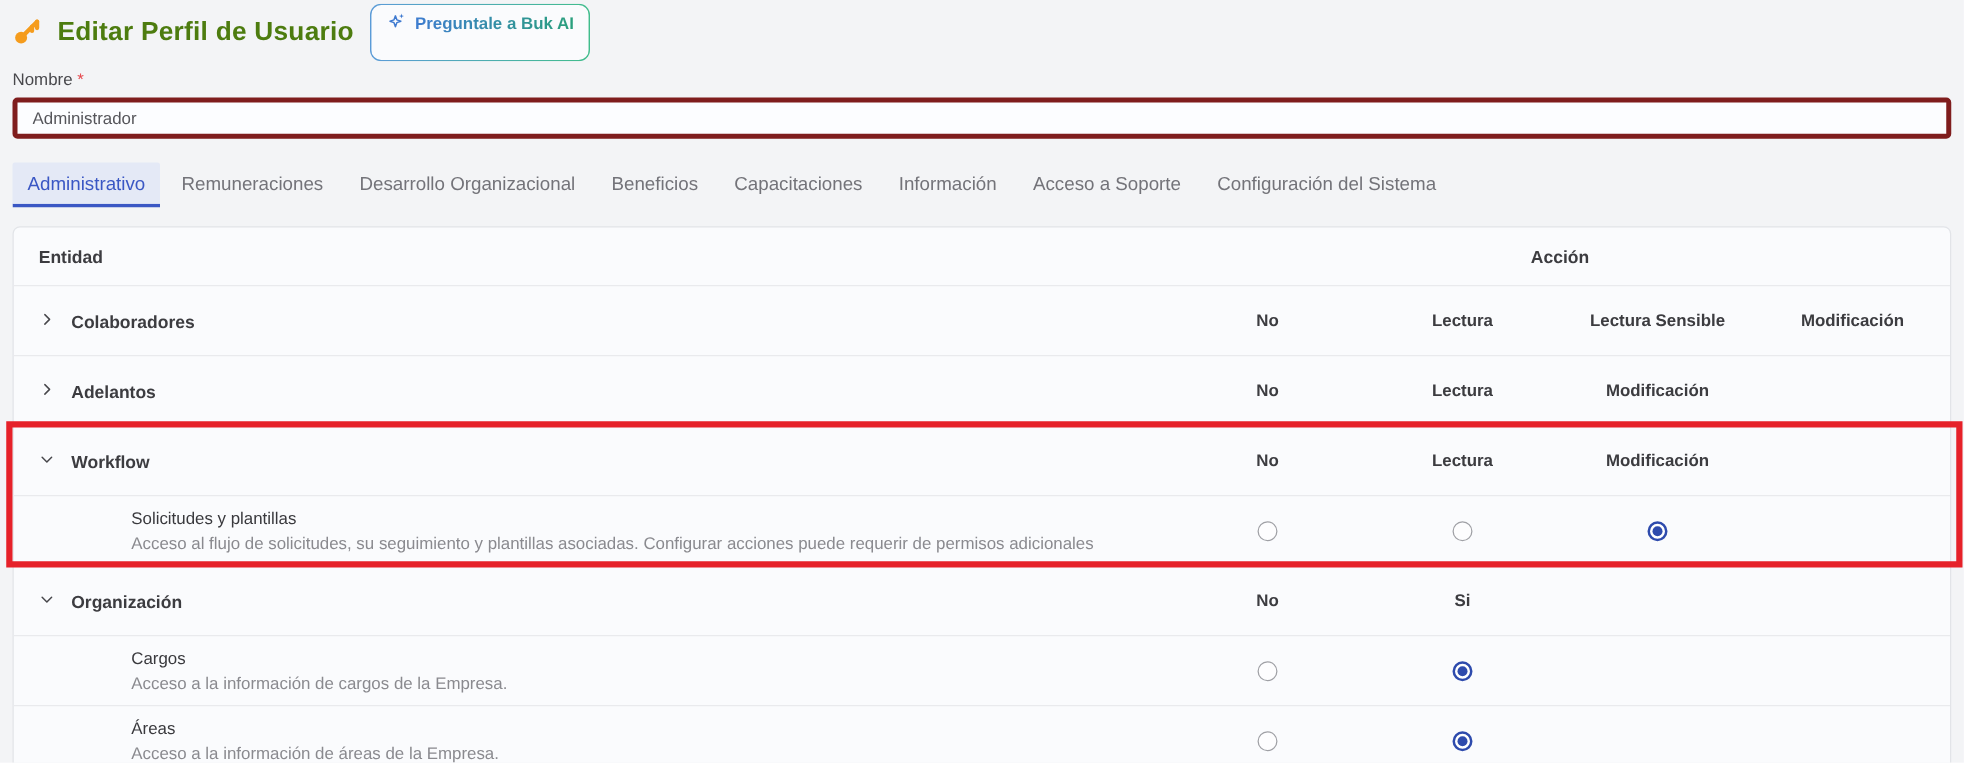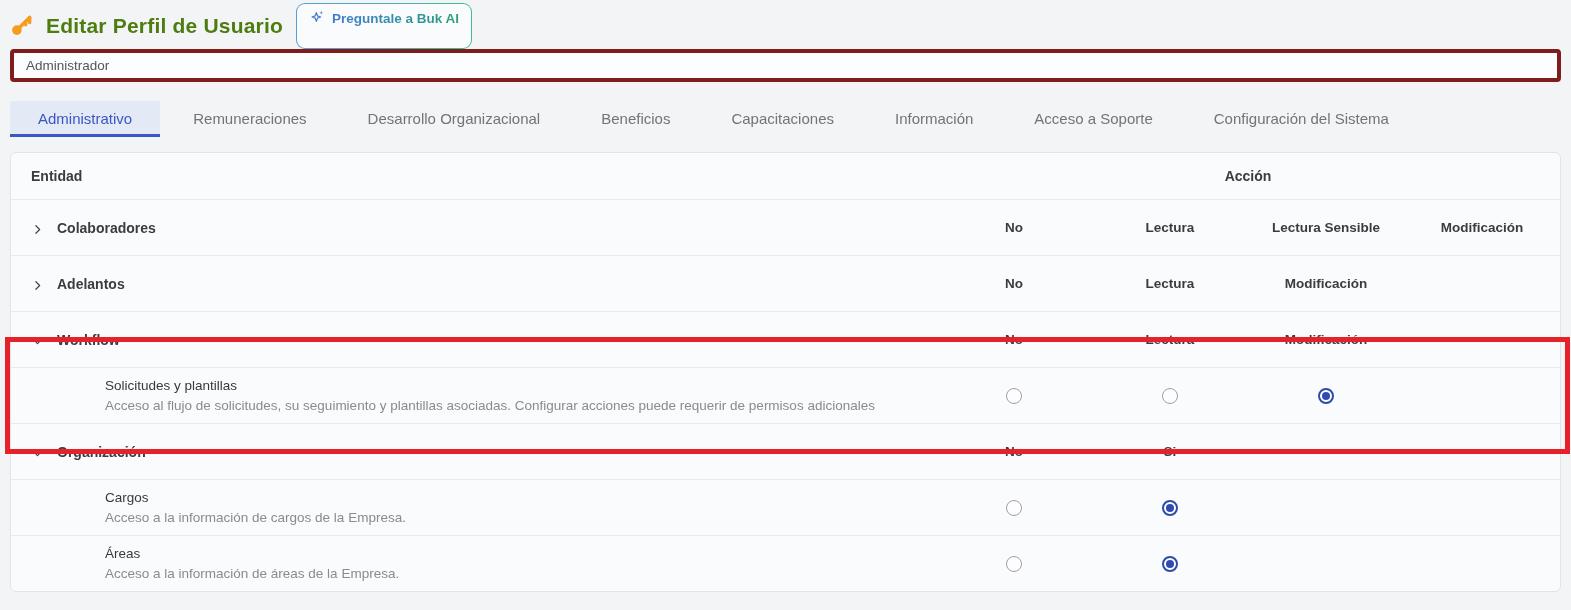--- a/index.html
+++ b/index.html
@@ -35,21 +35,21 @@
   .text-input {
     margin-top: 7px; width: 100%; height: 33px;
     border: 4px solid #7f1d1d; border-radius: 4px;
     background: #fcfdff; font-family: "Liberation Sans", sans-serif;
     font-size: 13.5px; color: #55555a; padding: 0 12px; outline: none;
   }
 
   
   .tabs { margin-top: 19px; display: flex; gap: 5px; }
   .tab {
-    padding: 9px 28px 7px; font-size: 15px; color: #737379;
+    padding: 9px 12px 7px; font-size: 15px; color: #737379;
     border-bottom: 3px solid transparent; cursor: pointer; white-space: nowrap;
   }
   .tab.active {
     color: #3a57c4; background: #e4e9f6;
     border-bottom-color: #3a57c4; border-radius: 2px 2px 0 0;
   }
 
   
   .ptable {
     margin-top: 15px; background: #fafbfd;
@@ -58,21 +58,21 @@
   }
   .trow {
     display: grid; grid-template-columns: 1fr 156px 156px 156px 156px;
     align-items: center; height: 56px; border-top: 1px solid #e9eaed;
   }
   .trow.thead { height: 46px; border-top: none; }
   .entity-h, .action-h { font-weight: 700; font-size: 14px; color: #3c3c40; }
   .entity-h { padding-left: 20px; }
   .action-h { grid-column: 2 / 6; text-align: center; }
   .entity {
-    padding-left: 20px; display: flex; align-items: flex-end; gap: 13px;
+    padding-left: 20px; display: flex; align-items: flex-start; gap: 13px;
     font-weight: 700; font-size: 14px; color: #3c3c40;
   }
   .chev { color: #47474b; display: inline-flex; }
   .opt { text-align: center; font-weight: 700; font-size: 13.5px; color: #3c3c40; }
   .perm-cell { padding-left: 94px; }
   .perm-name { font-size: 13.5px; color: #39393d; margin-bottom: 5px; }
   .perm-desc { font-size: 13.5px; color: #8a8a8f; white-space: nowrap; }
   .radio-cell { display: flex; justify-content: center; }
   .radio {
     width: 16px; height: 16px; border-radius: 50%;
@@ -109,20 +109,21 @@
       <span>
         <svg width="16" height="16" viewBox="0 0 24 24">
           <path d="M11 5.5 L12.7 10.3 L17.5 12 L12.7 13.7 L11 18.5 L9.3 13.7 L4.5 12 L9.3 10.3 Z" fill="none" stroke="#3f7ad0" stroke-width="1.8" stroke-linejoin="round"></path>
           <path d="M18.3 2.8 L19 5.1 L21.3 5.8 L19 6.5 L18.3 8.8 L17.6 6.5 L15.3 5.8 L17.6 5.1 Z" fill="#3f7ad0"></path>
         </svg>
       </span>
       <span class="lbl">Preguntale a Buk AI</span>
     </button>
   </div>
 
+  <div class="form-label"><span>Nombre</span> <span class="req">*</span></div>
   <input class="text-input" type="text" value="Administrador" style="">
 
   <div class="tabs">
     <div class="tab active">Administrativo</div>
     <div class="tab">Remuneraciones</div>
     <div class="tab">Desarrollo Organizacional</div>
     <div class="tab">Beneficios</div>
     <div class="tab">Capacitaciones</div>
     <div class="tab">Información</div>
     <div class="tab">Acceso a Soporte</div>

